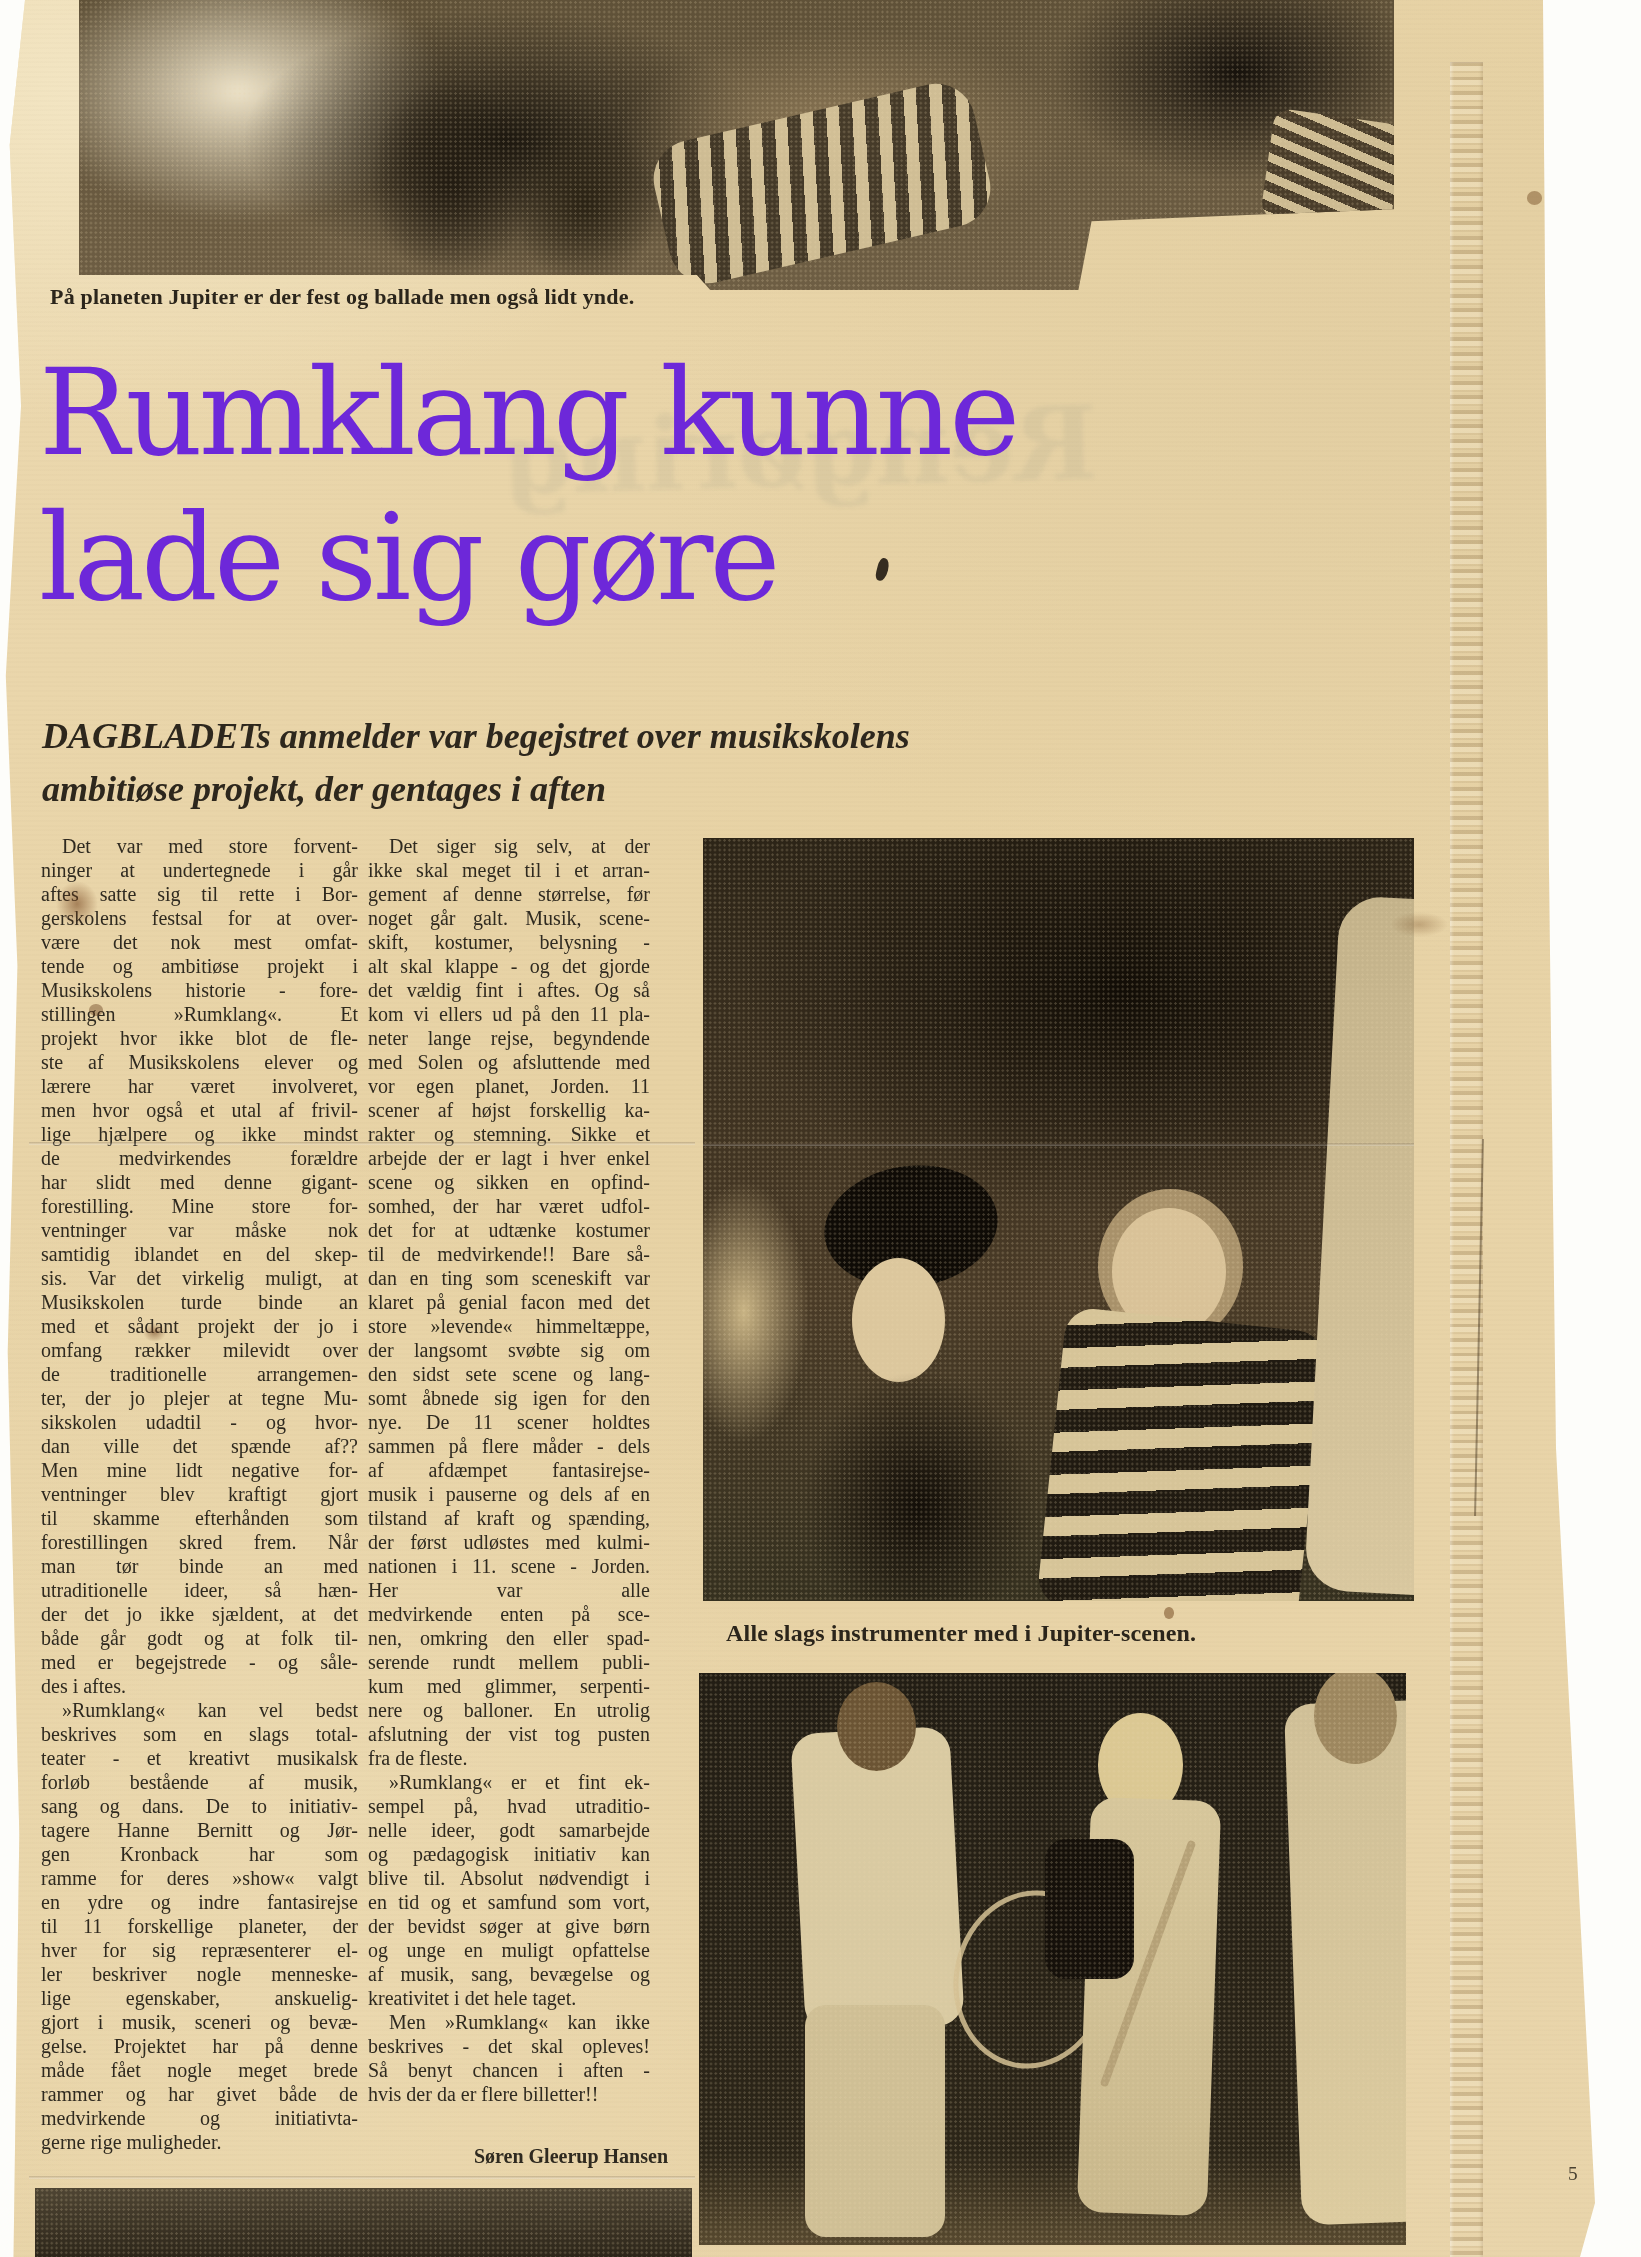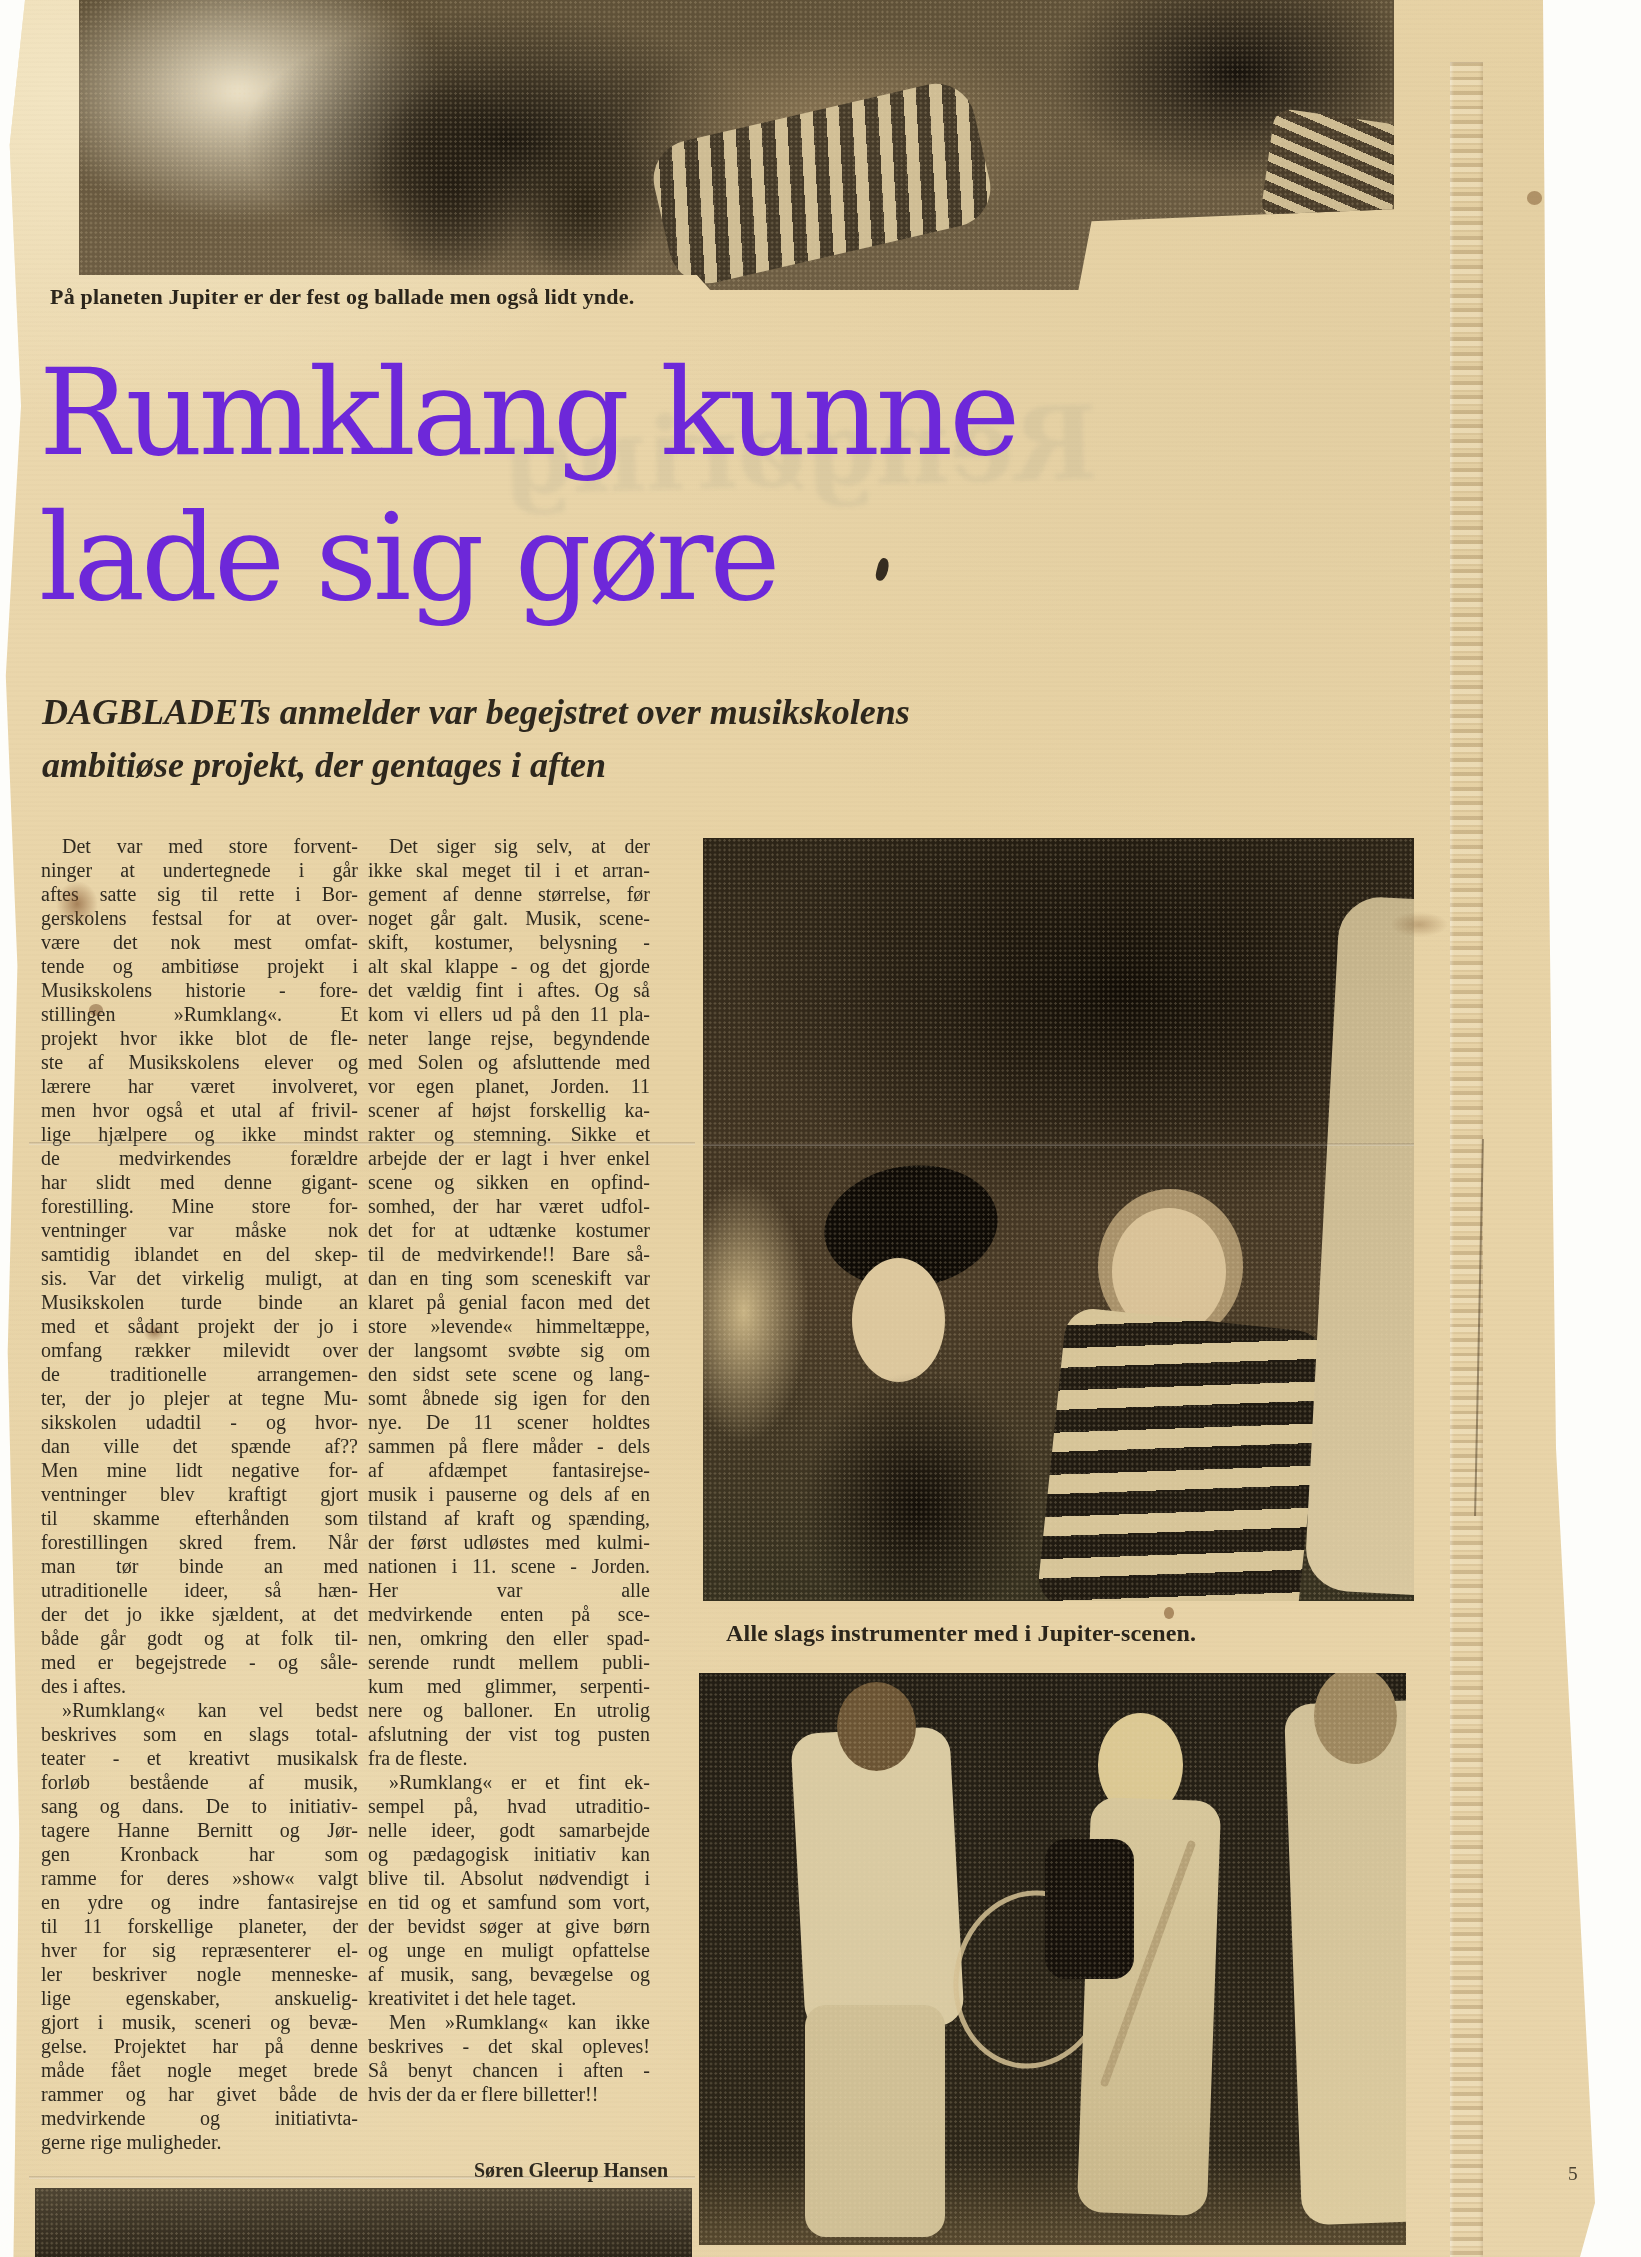--- a/index.html
+++ b/index.html
@@ -26,21 +26,21 @@
   .photo::after{content:"";position:absolute;inset:0;
     background-image:radial-gradient(rgba(233,213,170,.22) 1px,transparent 1.4px);
     background-size:4.8px 4.8px;pointer-events:none;}
   .crease{background:linear-gradient(rgba(70,50,30,.22),rgba(255,255,255,.28));height:2.9px;}
 
   
   #caption-top,#caption-middle{font-weight:bold;font-size:22px;letter-spacing:0.2px;color:#2b251b;}
   #caption-middle{font-size:24px;}
   #headline{font-family:"DejaVu Serif",serif;font-weight:normal;font-size:120px;line-height:145px;
             letter-spacing:-3.9px;color:#6d28d9;white-space:nowrap;}
-  #subhead{font-style:italic;font-weight:bold;font-size:36px;line-height:53px;color:#2d271d;white-space:nowrap;}
+  #subhead{font-style:italic;font-weight:bold;font-size:36px;line-height:53px;color:#2d271d;white-space:nowrap;margin-top:24px;}
   .col{width:317px;font-size:20px;line-height:24px;color:#2f2a20;}
   .bline{text-align:justify;text-align-last:justify;white-space:nowrap;}
   .bline.first{text-indent:21px;}
   .bline.last{text-align-last:left;}
   .byline{font-weight:bold;text-align:right;padding-right:3.9px;white-space:nowrap;}
   #ghost-print{font-family:"DejaVu Serif",serif;font-weight:bold;font-size:101px;
     color:rgba(115,128,118,.10);transform:scaleX(-1) rotate(1.5deg);filter:blur(1.9px);white-space:nowrap;}
   #margin-mark{font-size:19.3px;color:#4a4232;}
 </style>
 </head>
@@ -197,21 +197,21 @@
       <div class="bline">en tid og et samfund som vort,</div>
       <div class="bline">der bevidst søger at give børn</div>
       <div class="bline">og unge en muligt opfattelse</div>
       <div class="bline">af musik, sang, bevægelse og</div>
       <div class="bline last">kreativitet i det hele taget.</div>
       <div class="bline first">Men »Rumklang« kan ikke</div>
       <div class="bline">beskrives - det skal opleves!</div>
       <div class="bline">Så benyt chancen i aften -</div>
       <div class="bline last">hvis der da er flere billetter!!</div>
     </div>
-  <div class="abs col byline" style="left:386px;top:2144px;width:282px;margin-top:14px;">Søren Gleerup Hansen</div>
+  <div class="abs col byline" style="left:386px;top:2144px;width:282px;">Søren Gleerup Hansen</div>
 
   <div id="middle-photo" class="abs photo" style="left:703px;top:838px;width:711px;height:763px;
               background:linear-gradient(#2c2417,#4a3b27 60%,#35301f);">
     <div class="abs noi" style="left:6%;top:-77px;width:105%;height:60%;
                 background:radial-gradient(closest-side,#120d06,rgba(18,13,6,0));"></div>
     <div class="abs noi" style="left:-24px;top:45%;width:130px;height:261px;border-radius:50%;
                 background:radial-gradient(closest-side,#c8b384,rgba(200,179,132,0));"></div>
     <div class="abs noi" style="left:17%;top:43%;width:174px;height:121px;border-radius:50%;background:#0f0b06;transform:rotate(-8deg);"></div>
     <div class="abs noi" style="left:21%;top:55%;width:93px;height:124px;border-radius:50%;background:#dcc79d;"></div>
     <div class="abs noi" style="left:14%;top:70%;width:232px;height:270px;

